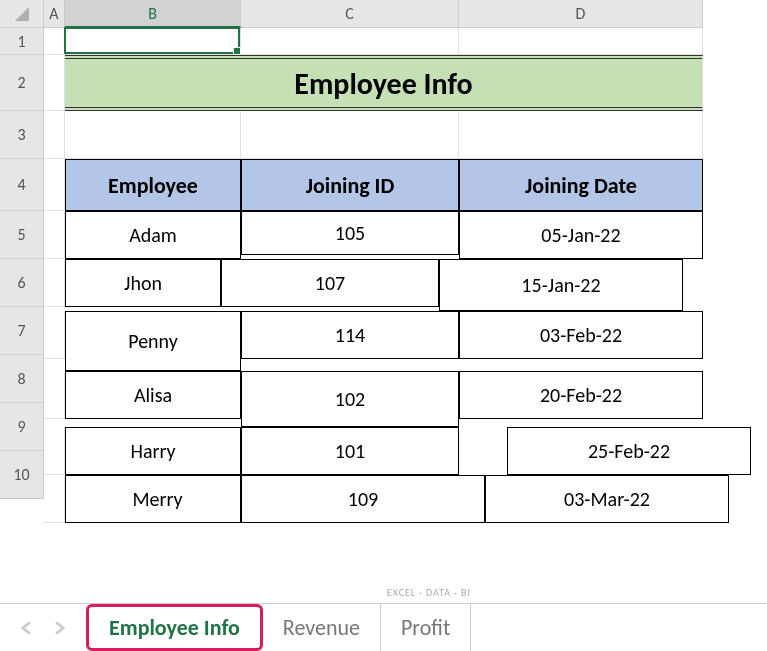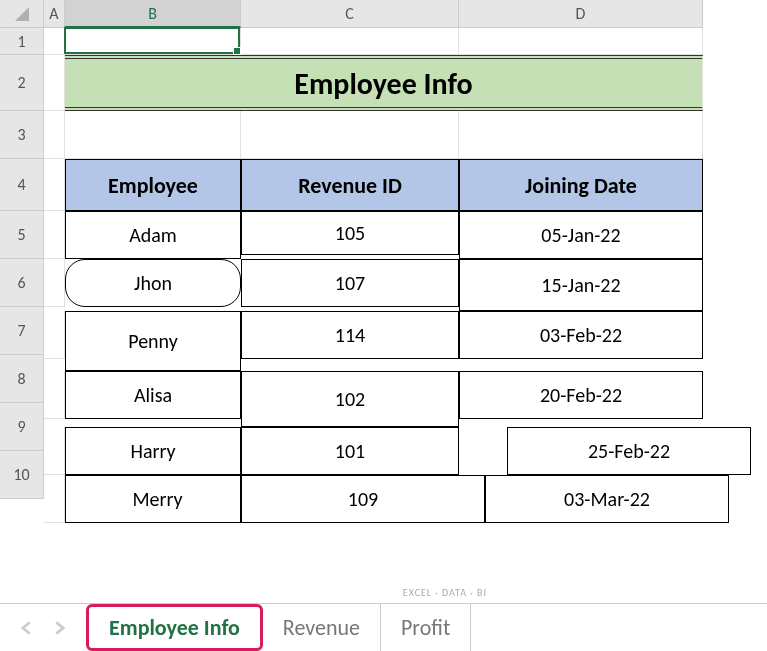--- a/index.html
+++ b/index.html
@@ -172,21 +172,21 @@
     .tab.active {
       color: #217346;
       font-weight: bold;
       background: #fff;
       border: 3px solid #d81b60;
       border-radius: 6px;
     }
     .watermark {
       position: absolute;
       bottom: 52px;
-      right: 280px;
+      right: 296px;
       font-size: 10px;
       color: #aaa;
       letter-spacing: 1px;
     }
   </style>
 </head>
 <body>
 
 <div class="corner">
   <svg viewBox="0 0 14 14">
@@ -227,32 +227,32 @@
     </div>
     <div class="grid-row">
       <div class="cell" style="width: 21px; height: 48px;"></div>
       <div class="cell" style="width: 176px; height: 48px;"></div>
       <div class="cell" style="width: 218px; height: 48px;"></div>
       <div class="cell" style="width: 244px; height: 48px;"></div>
     </div>
     <div class="grid-row">
       <div class="cell" style="width: 21px; height: 52px;"></div>
       <div class="cell table-header" style="width: 176px; height: 52px;">Employee</div>
-      <div class="cell table-header" style="width: 218px; height: 52px;">Revenue ID</div>
+      <div class="cell table-header" style="width: 218px; height: 52px;">Joining ID</div>
       <div class="cell table-header" style="width: 244px; height: 52px;">Joining Date</div>
     </div>
     <div class="grid-row">
       <div class="cell" style="width: 21px; height: 48px;"></div>
       <div class="cell table-cell" style="width: 176px; height: 48px;">Adam</div>
       <div class="cell table-cell" style="width: 218px; height: 44px;">105</div>
       <div class="cell table-cell" style="width: 244px; height: 48px;">05-Jan-22</div>
     </div>
     <div class="grid-row">
       <div class="cell" style="width: 21px; height: 48px;"></div>
-      <div class="cell table-cell" style="width: 176px; height: 48px; border-radius: 20px;">Jhon</div>
+      <div class="cell table-cell" style="width: 156px; height: 48px;">Jhon</div>
       <div class="cell table-cell" style="width: 218px; height: 48px;">107</div>
       <div class="cell table-cell" style="width: 244px; height: 52px;">15-Jan-22</div>
     </div>
     <div class="grid-row">
       <div class="cell" style="width: 21px; height: 48px;"></div>
       <div class="cell table-cell" style="width: 176px; height: 60px;">Penny</div>
       <div class="cell table-cell" style="width: 218px; height: 48px;">114</div>
       <div class="cell table-cell" style="width: 244px; height: 48px;">03-Feb-22</div>
     </div>
     <div class="grid-row">

